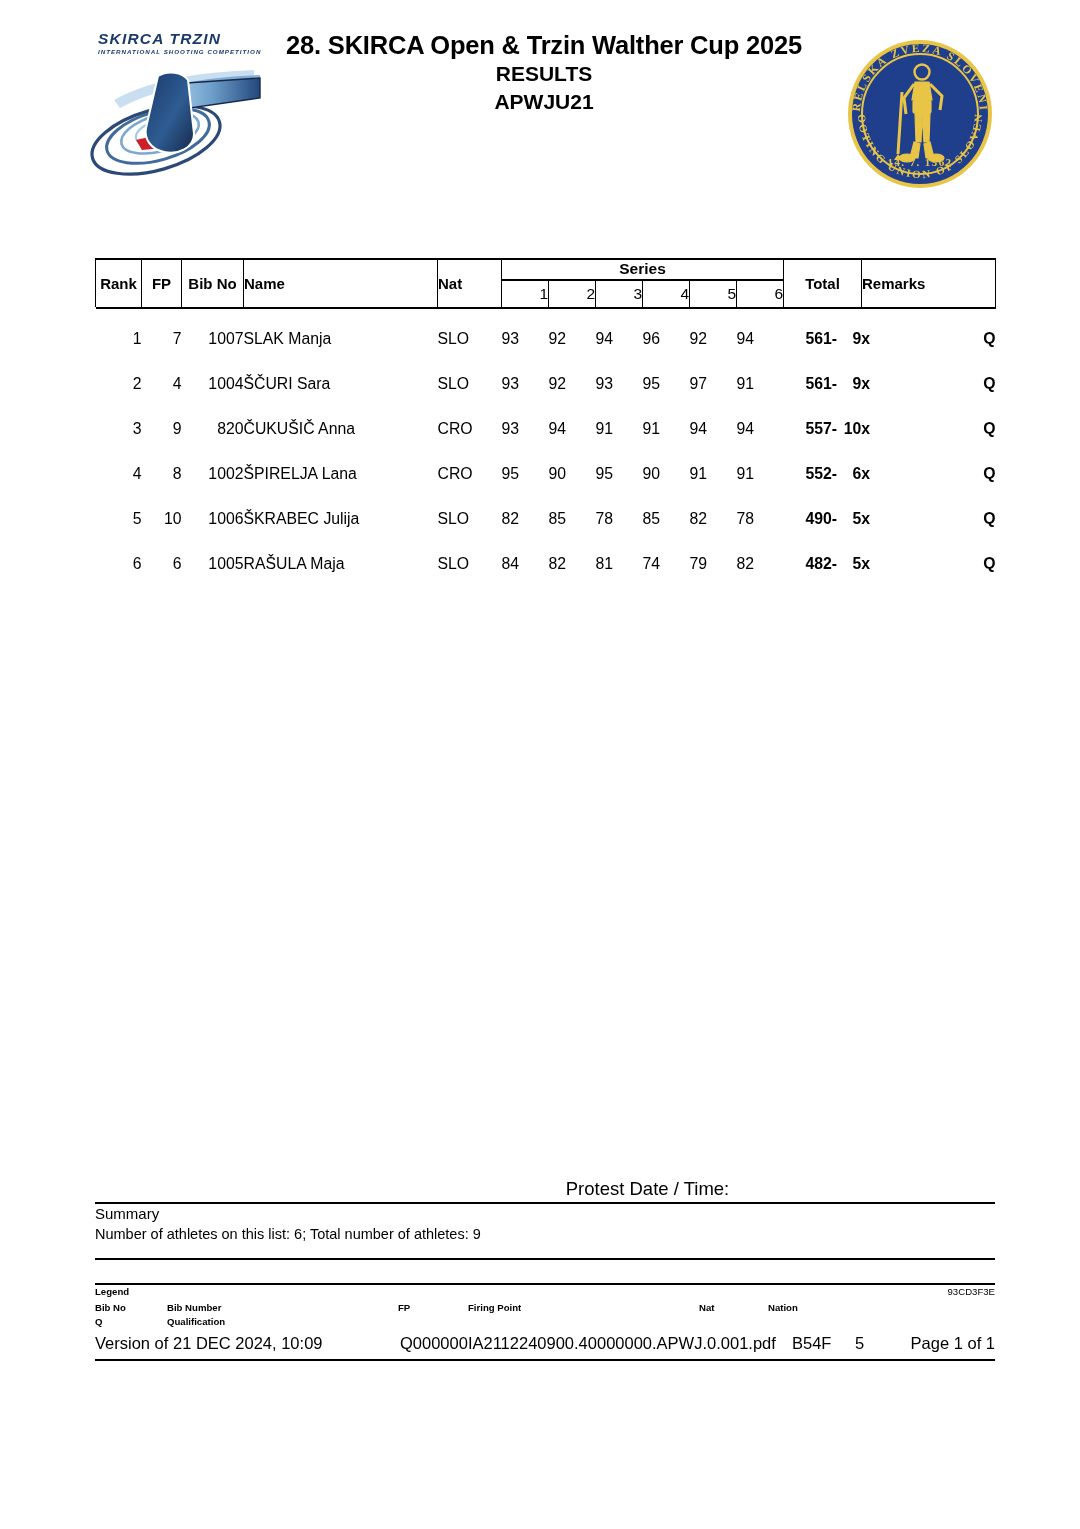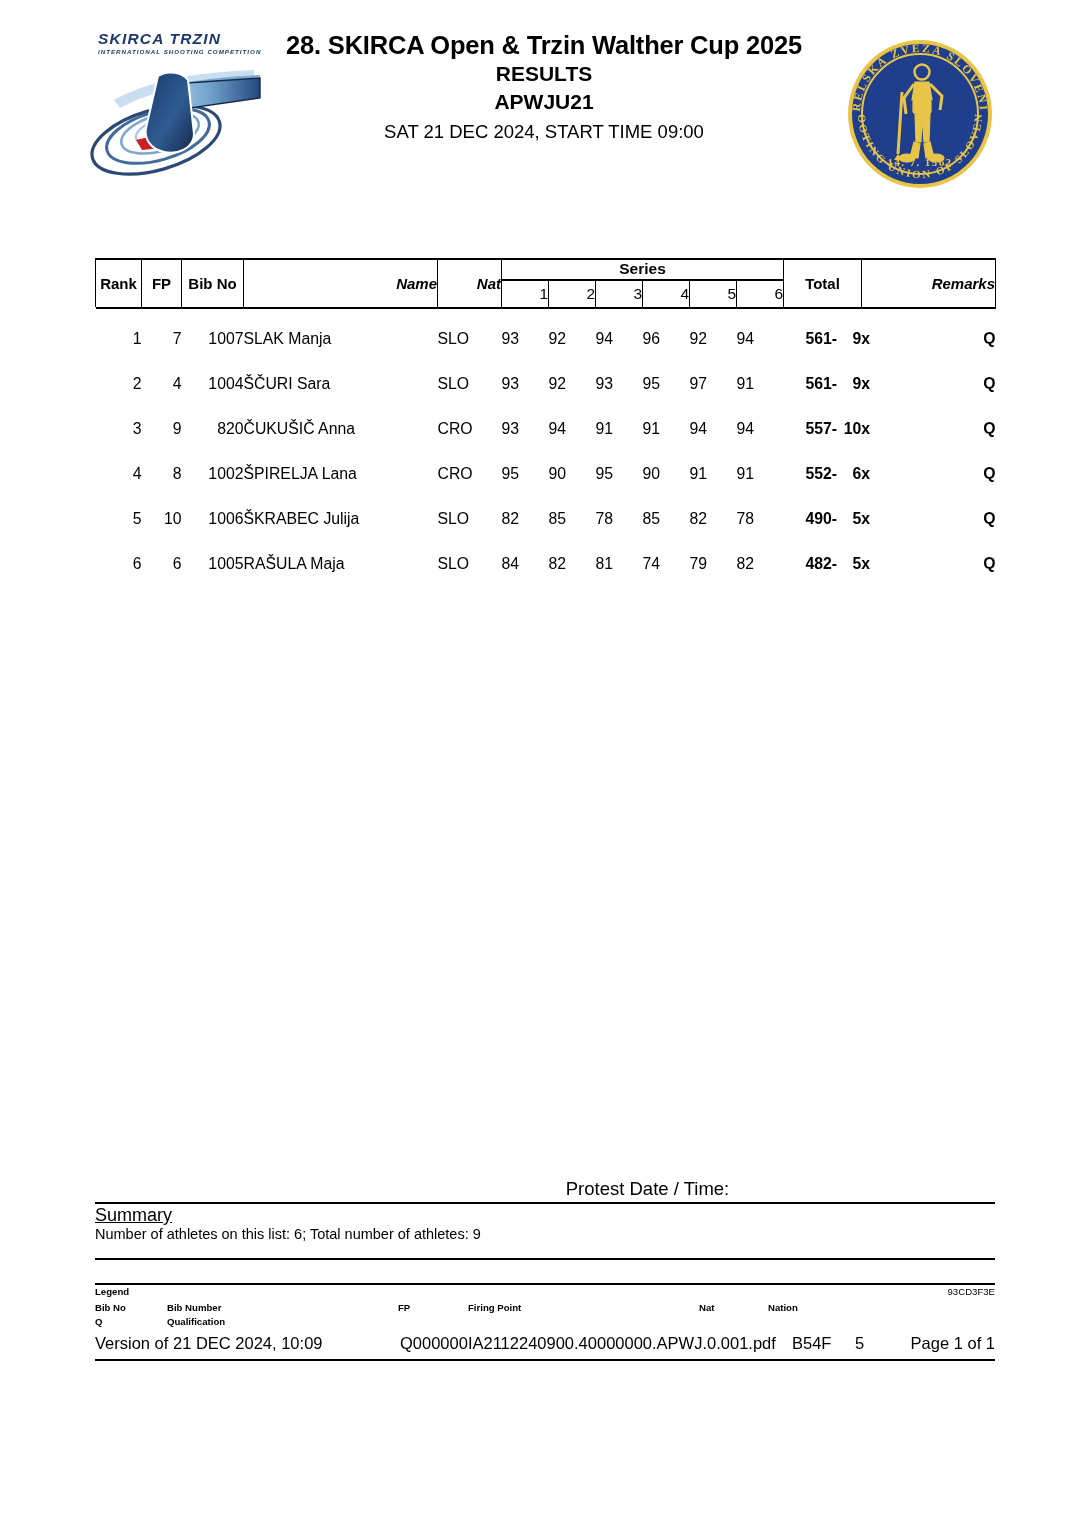--- a/index.html
+++ b/index.html
@@ -100,21 +100,21 @@
   
   .hdr-outer-top { border-top: 2.5px solid #000; }
   .th-box {
     border-left: 1.6px solid #000;
     border-right: 1.6px solid #000;
     font-weight: bold;
     font-size: 15px;
     height: 48px;
     box-sizing: border-box;
   }
-  .th-left   { text-align: right;  padding-left: 6px; font-style: italic; }
+  .th-left   { text-align: left;  padding-left: 6px; }
   .th-center { text-align: center; }
 
   .series-top {
     border-left: 1.6px solid #000;
     border-right: 1.6px solid #000;
     border-bottom: 2.2px solid #000;
     text-align: center;
     font-weight: bold;
     height: 16px;
     box-sizing: border-box;
@@ -179,22 +179,21 @@
   }
   .rule-thick-1 {
     position: absolute;
     left: 95px; top: 1202px;
     width: 900px;
     border-top: 2.5px solid #000;
   }
   .summary-title {
     position: absolute;
     left: 95px; top: 1205px;
-    font-size: 18px;
-    text-decoration: underline;
+    font-size: 15px;
   }
   .summary-line {
     position: absolute;
     left: 95px; top: 1226px;
     font-size: 14.5px;
   }
   .rule-thick-2 {
     position: absolute;
     left: 95px; top: 1258px;
     width: 900px;
@@ -298,21 +297,20 @@
       <path d="M88 56 L176 50 L176 70 L92 82 Z" fill="url(#bladeGrad)" stroke="#16294B" stroke-width="1.4"></path>
 
       <path d="M74 48 C84 42 98 44 104 52 L110 106 C110 120 94 127 80 124 C66 121 60 110 62 100 Z" fill="url(#axeGrad)" stroke="#FFFFFF" stroke-width="2"></path>
     </svg>
   </div>
 
   <div class="title-block">
     <div class="title-main">28. SKIRCA Open &amp; Trzin Walther Cup 2025</div>
     <div class="title-sub">RESULTS</div>
     <div class="title-code">APWJU21</div>
-    <div class="title-datetime">SAT 21 DEC 2024, START TIME 09:00</div>
   </div>
 
   <div class="logo-right">
     <svg width="168" height="172" viewBox="0 0 168 172" xmlns="http://www.w3.org/2000/svg">
       <defs>
         <path id="arcTop" d="M 24 88 A 60 62 0 0 1 144 88"></path>
         <path id="arcBot" d="M 22 88 A 62 64 0 0 0 146 88"></path>
       </defs>
       <ellipse cx="84" cy="88" rx="72" ry="74" fill="#E8C547"></ellipse>
       <ellipse cx="84" cy="88" rx="68" ry="70" fill="#1F3E8C"></ellipse>

